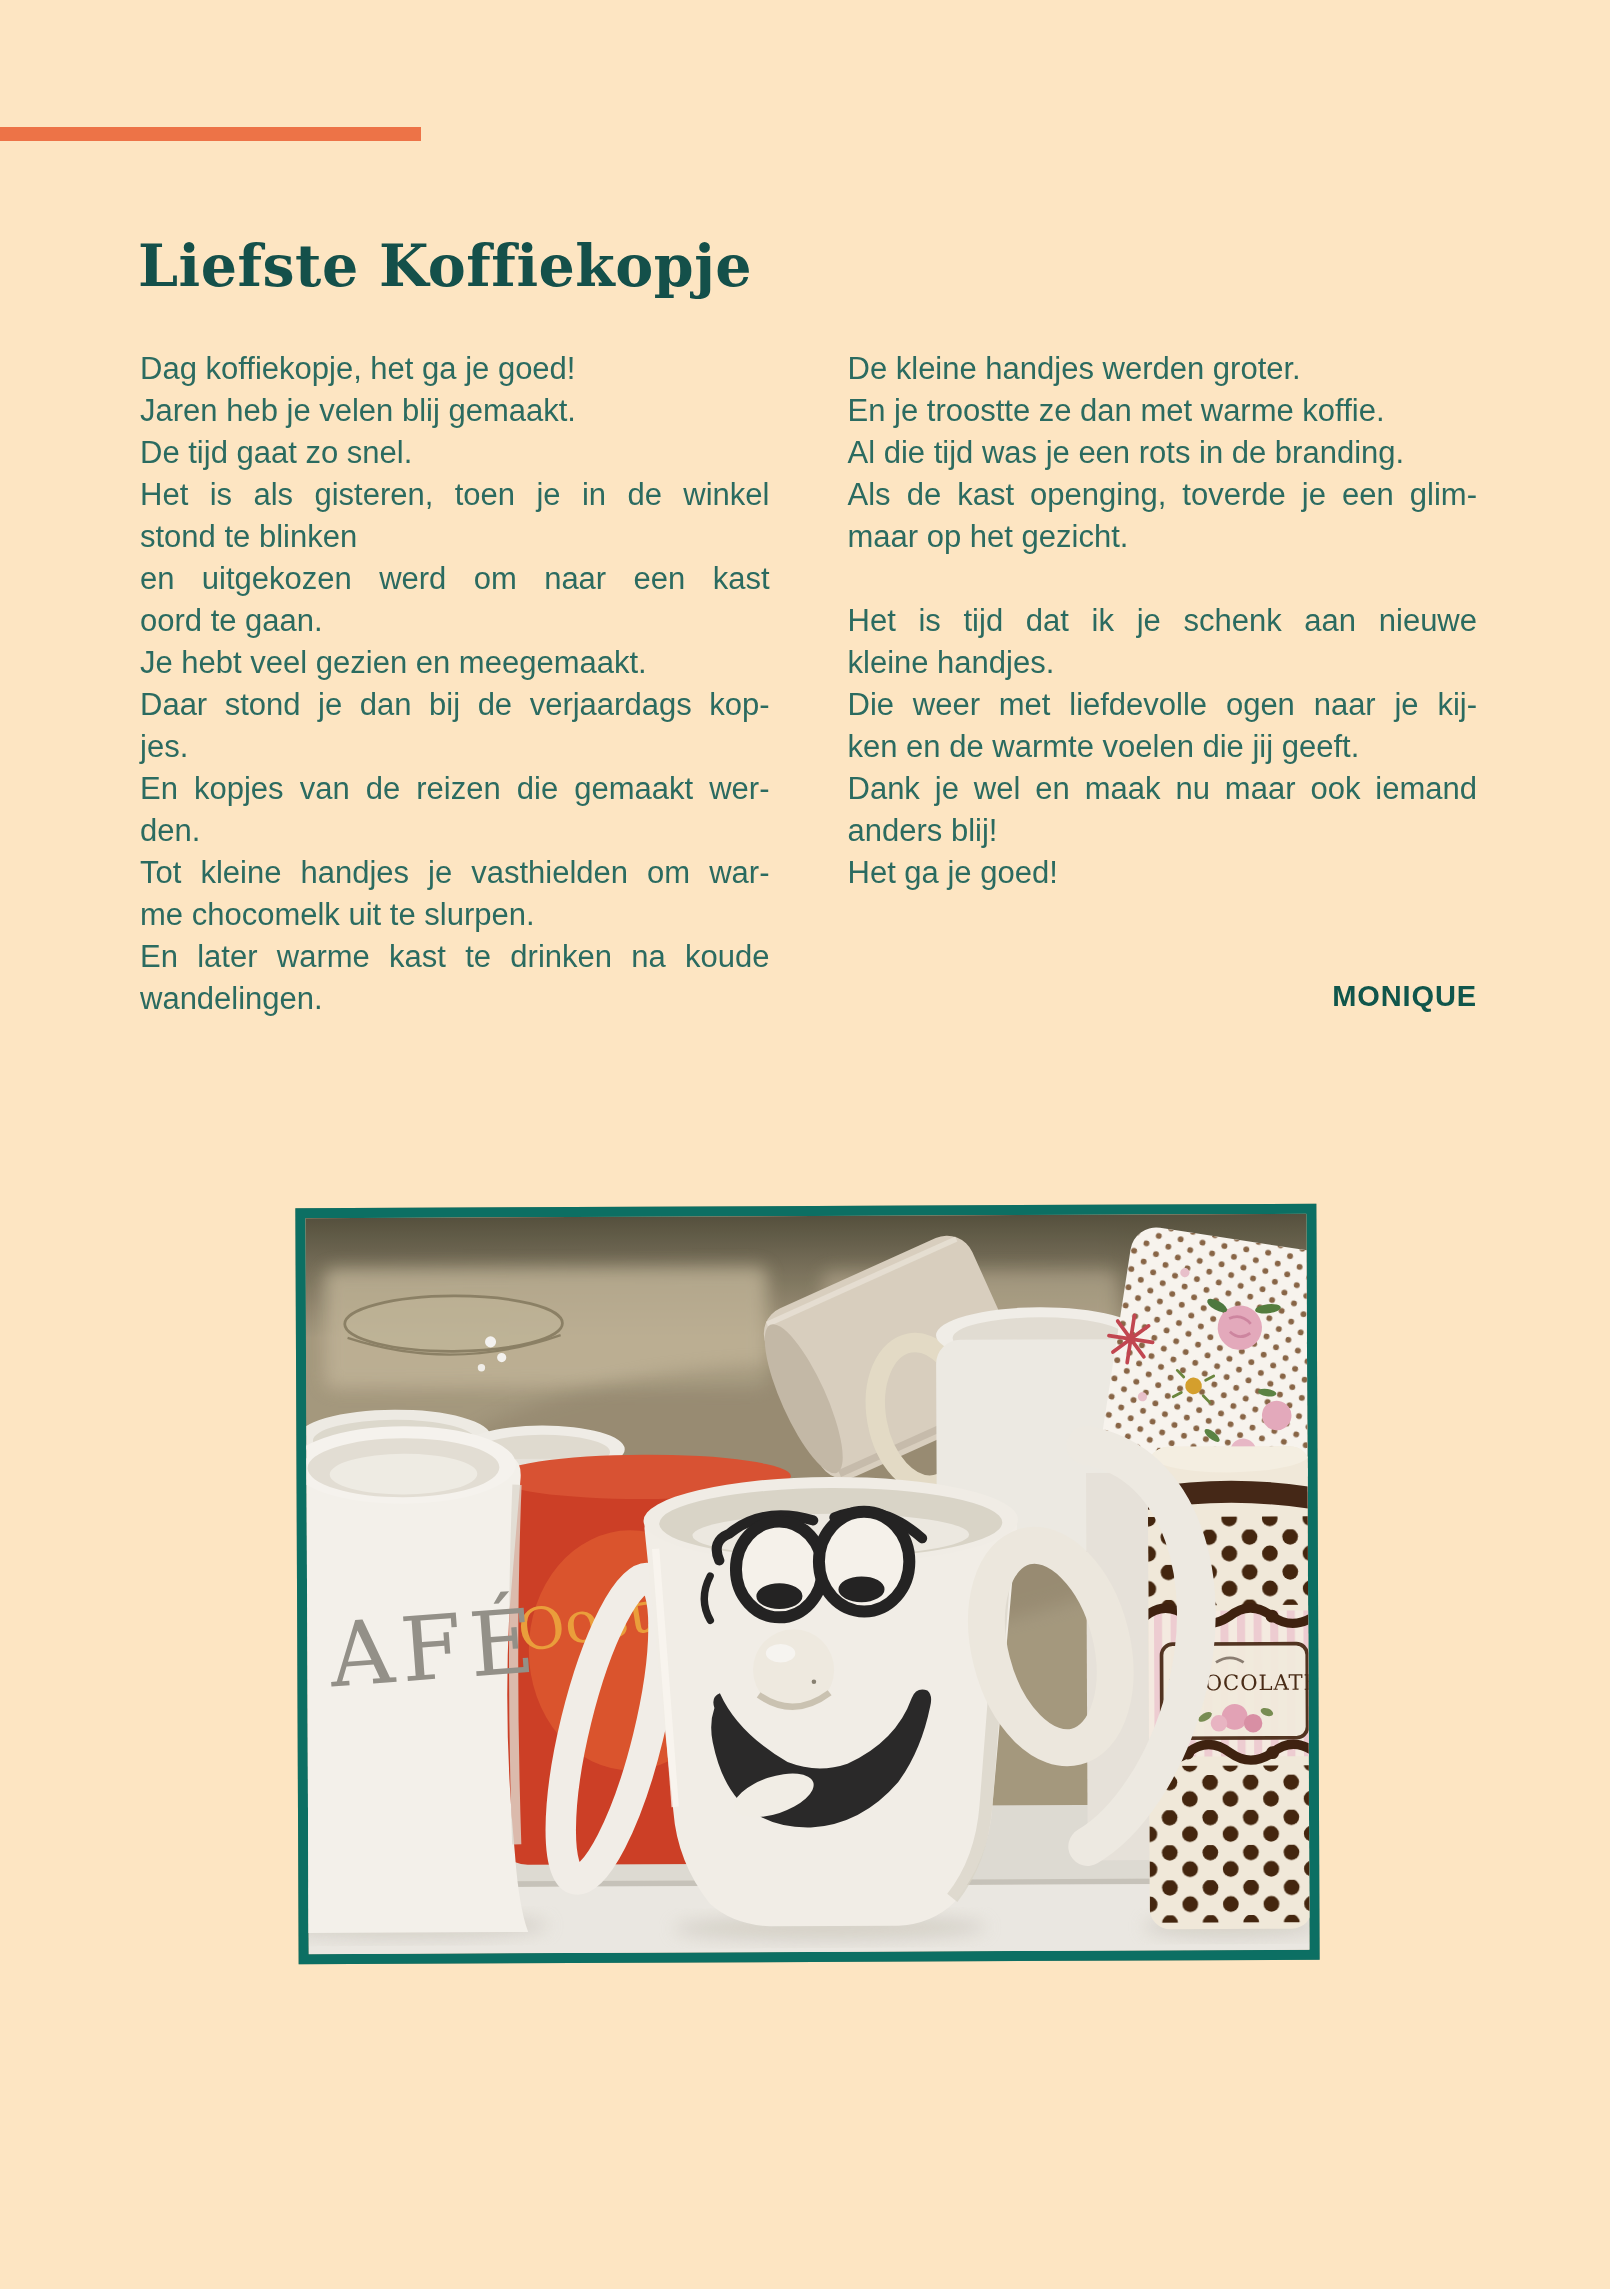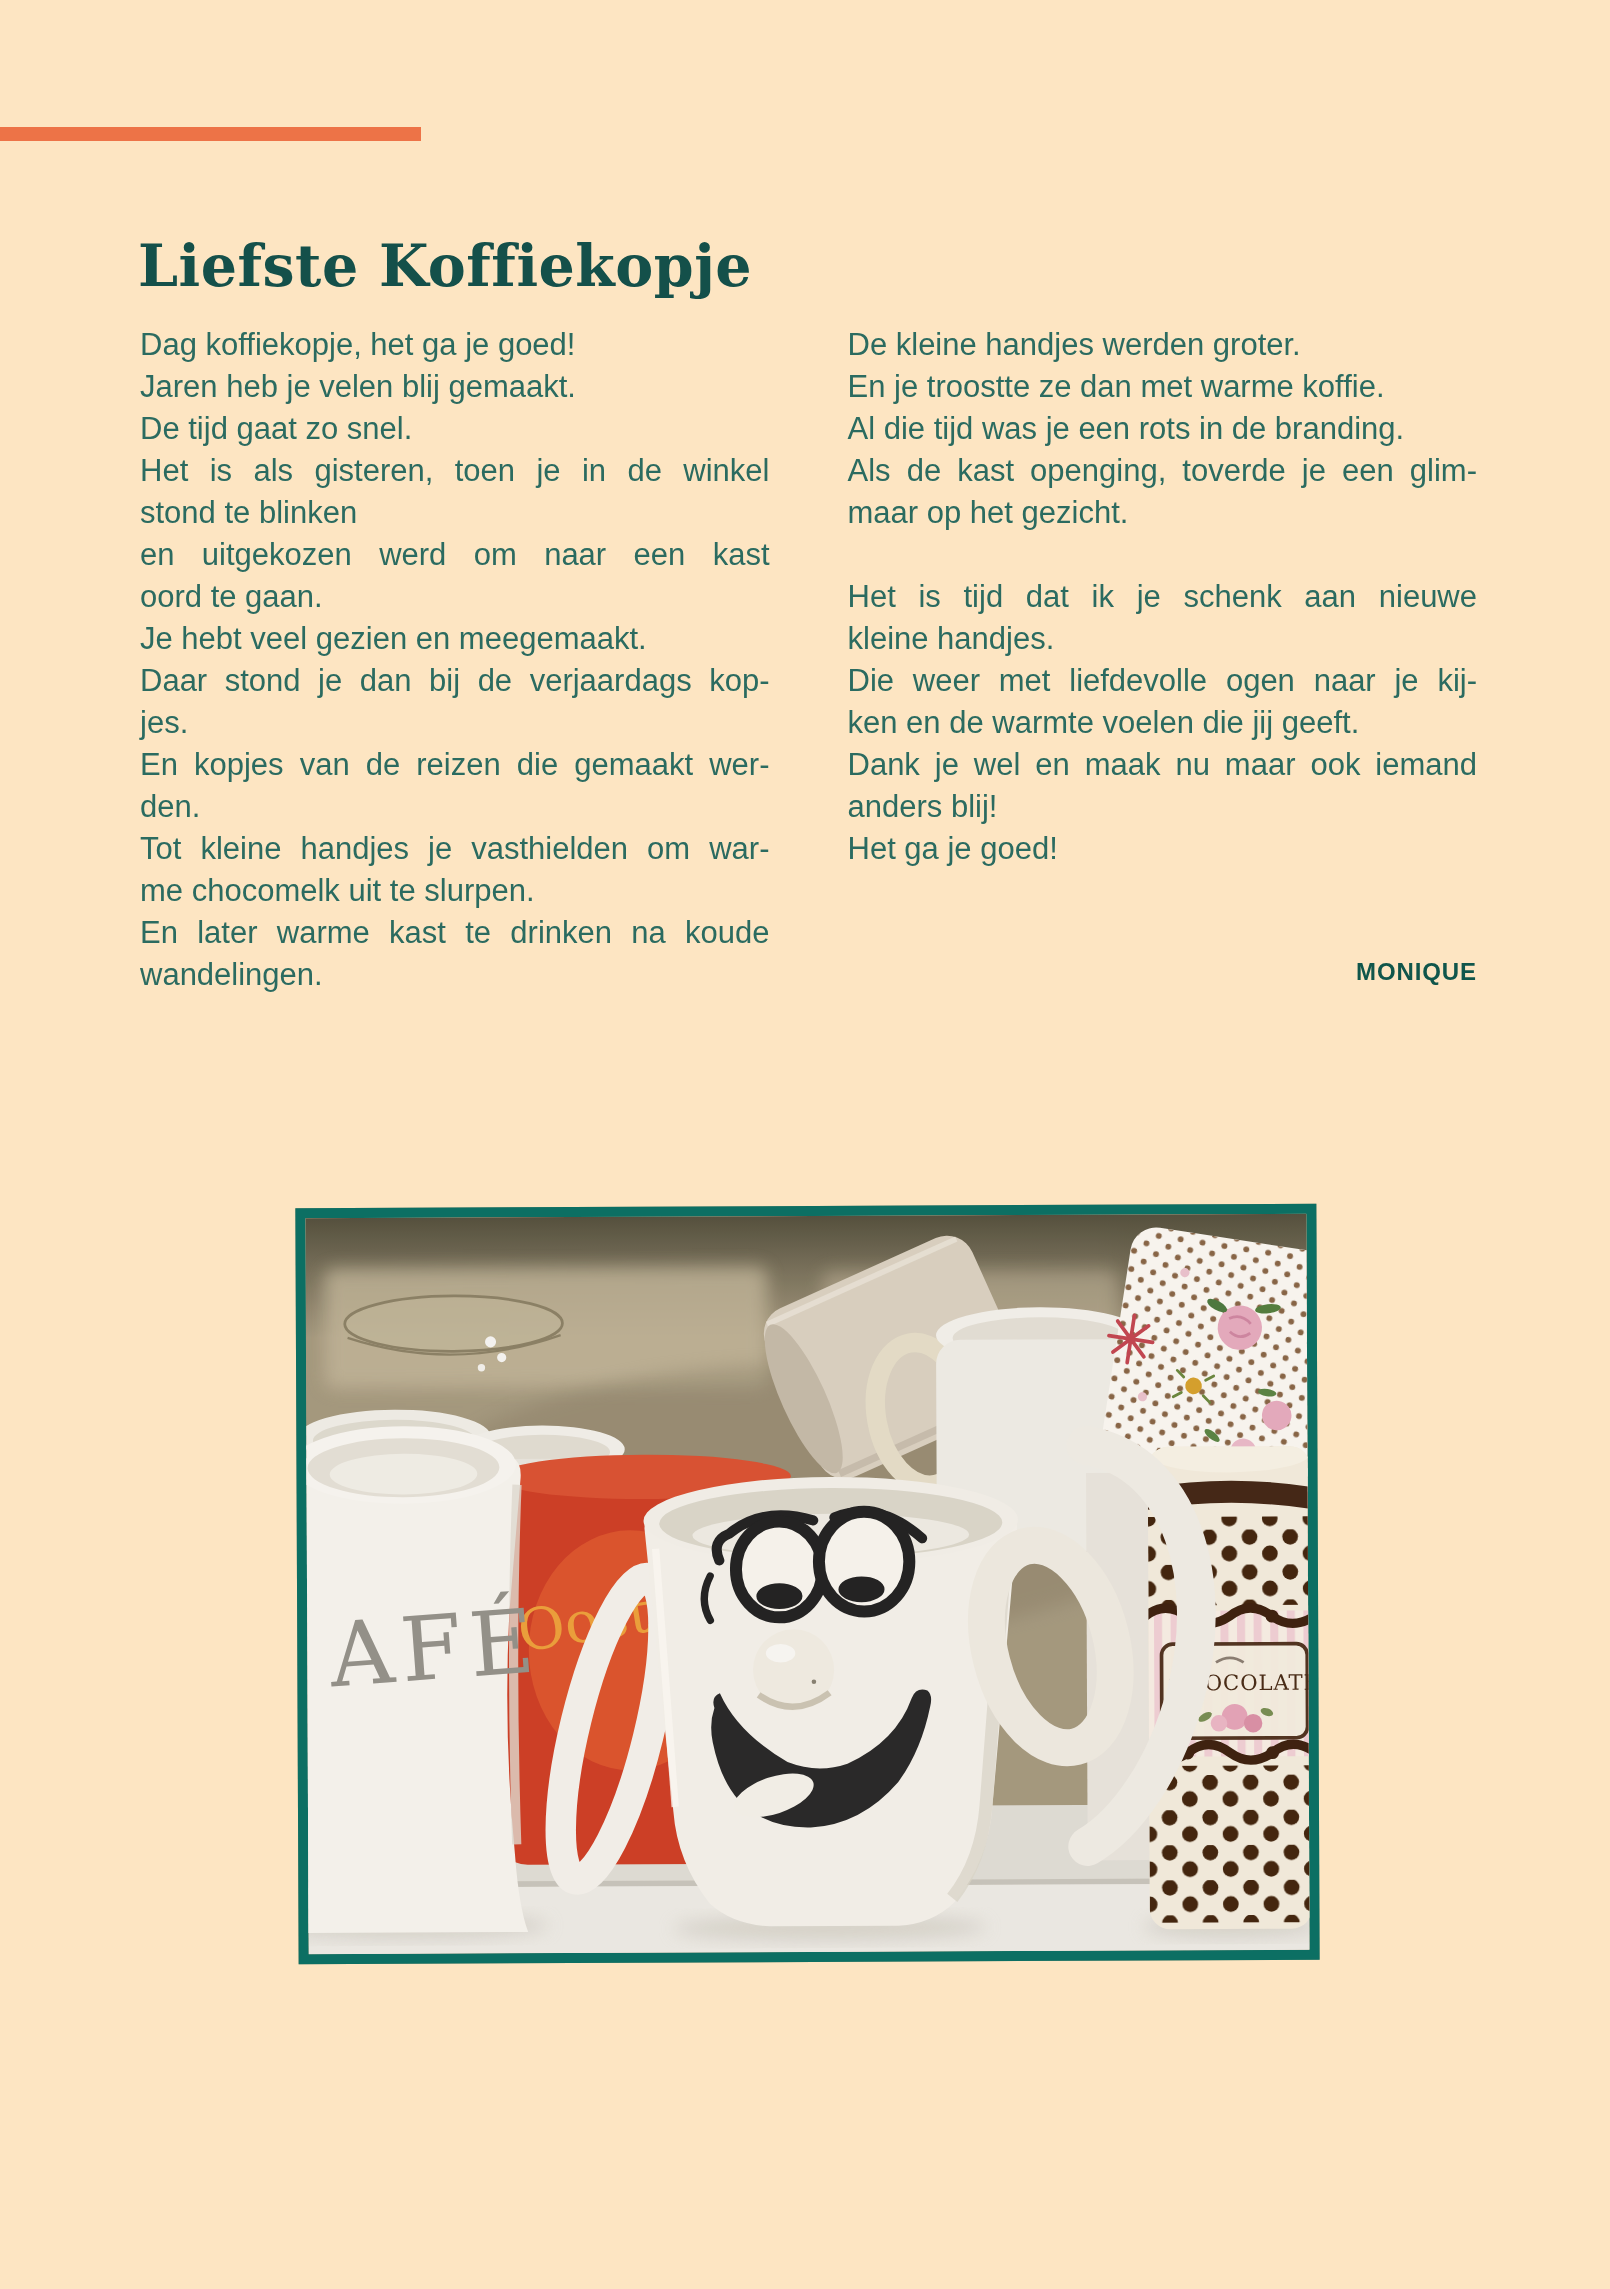--- a/index.html
+++ b/index.html
@@ -12,32 +12,32 @@
     position:absolute; left:0; top:127px; width:421px; height:14px;
     background: var(--accent_bar, #ed7347);
   }
   .page-title {
     position:absolute; left:138px; top:194px;
     font-family:"DejaVu Serif", serif; font-weight:700;
     font-size:57px; letter-spacing:0.5px;
     color: var(--title, #14504a);
   }
   .columns {
-    position:absolute; left:140px; top:324px; width:1337px;
+    position:absolute; left:140px; top:348px; width:1337px;
     display:flex; gap:78px;
     color: var(--body_text, #2b6b60);
     font-size:31px; line-height:42px;
   }
   .col { flex:1; min-width:0; }
   .line { white-space:nowrap; }
   .line.just { white-space:normal; text-align:justify; text-align-last:justify; }
   .para2 { margin-top:42px; }
   .signature {
     margin-top:81px; text-align:right;
-    font-weight:bold; font-size:24px; letter-spacing:0.9px;
+    font-weight:bold; font-size:29px; letter-spacing:0.9px;
     color: var(--signature, #10564b);
   }
   .photo-frame {
     position:absolute; left:297px; top:1206px;
     width:1001px; height:736px;
     border:10px solid var(--photo_frame, #0c6f63);
     transform:rotate(-0.25deg);
     background:#aca183;
   }
   .photo-frame svg { display:block; }

